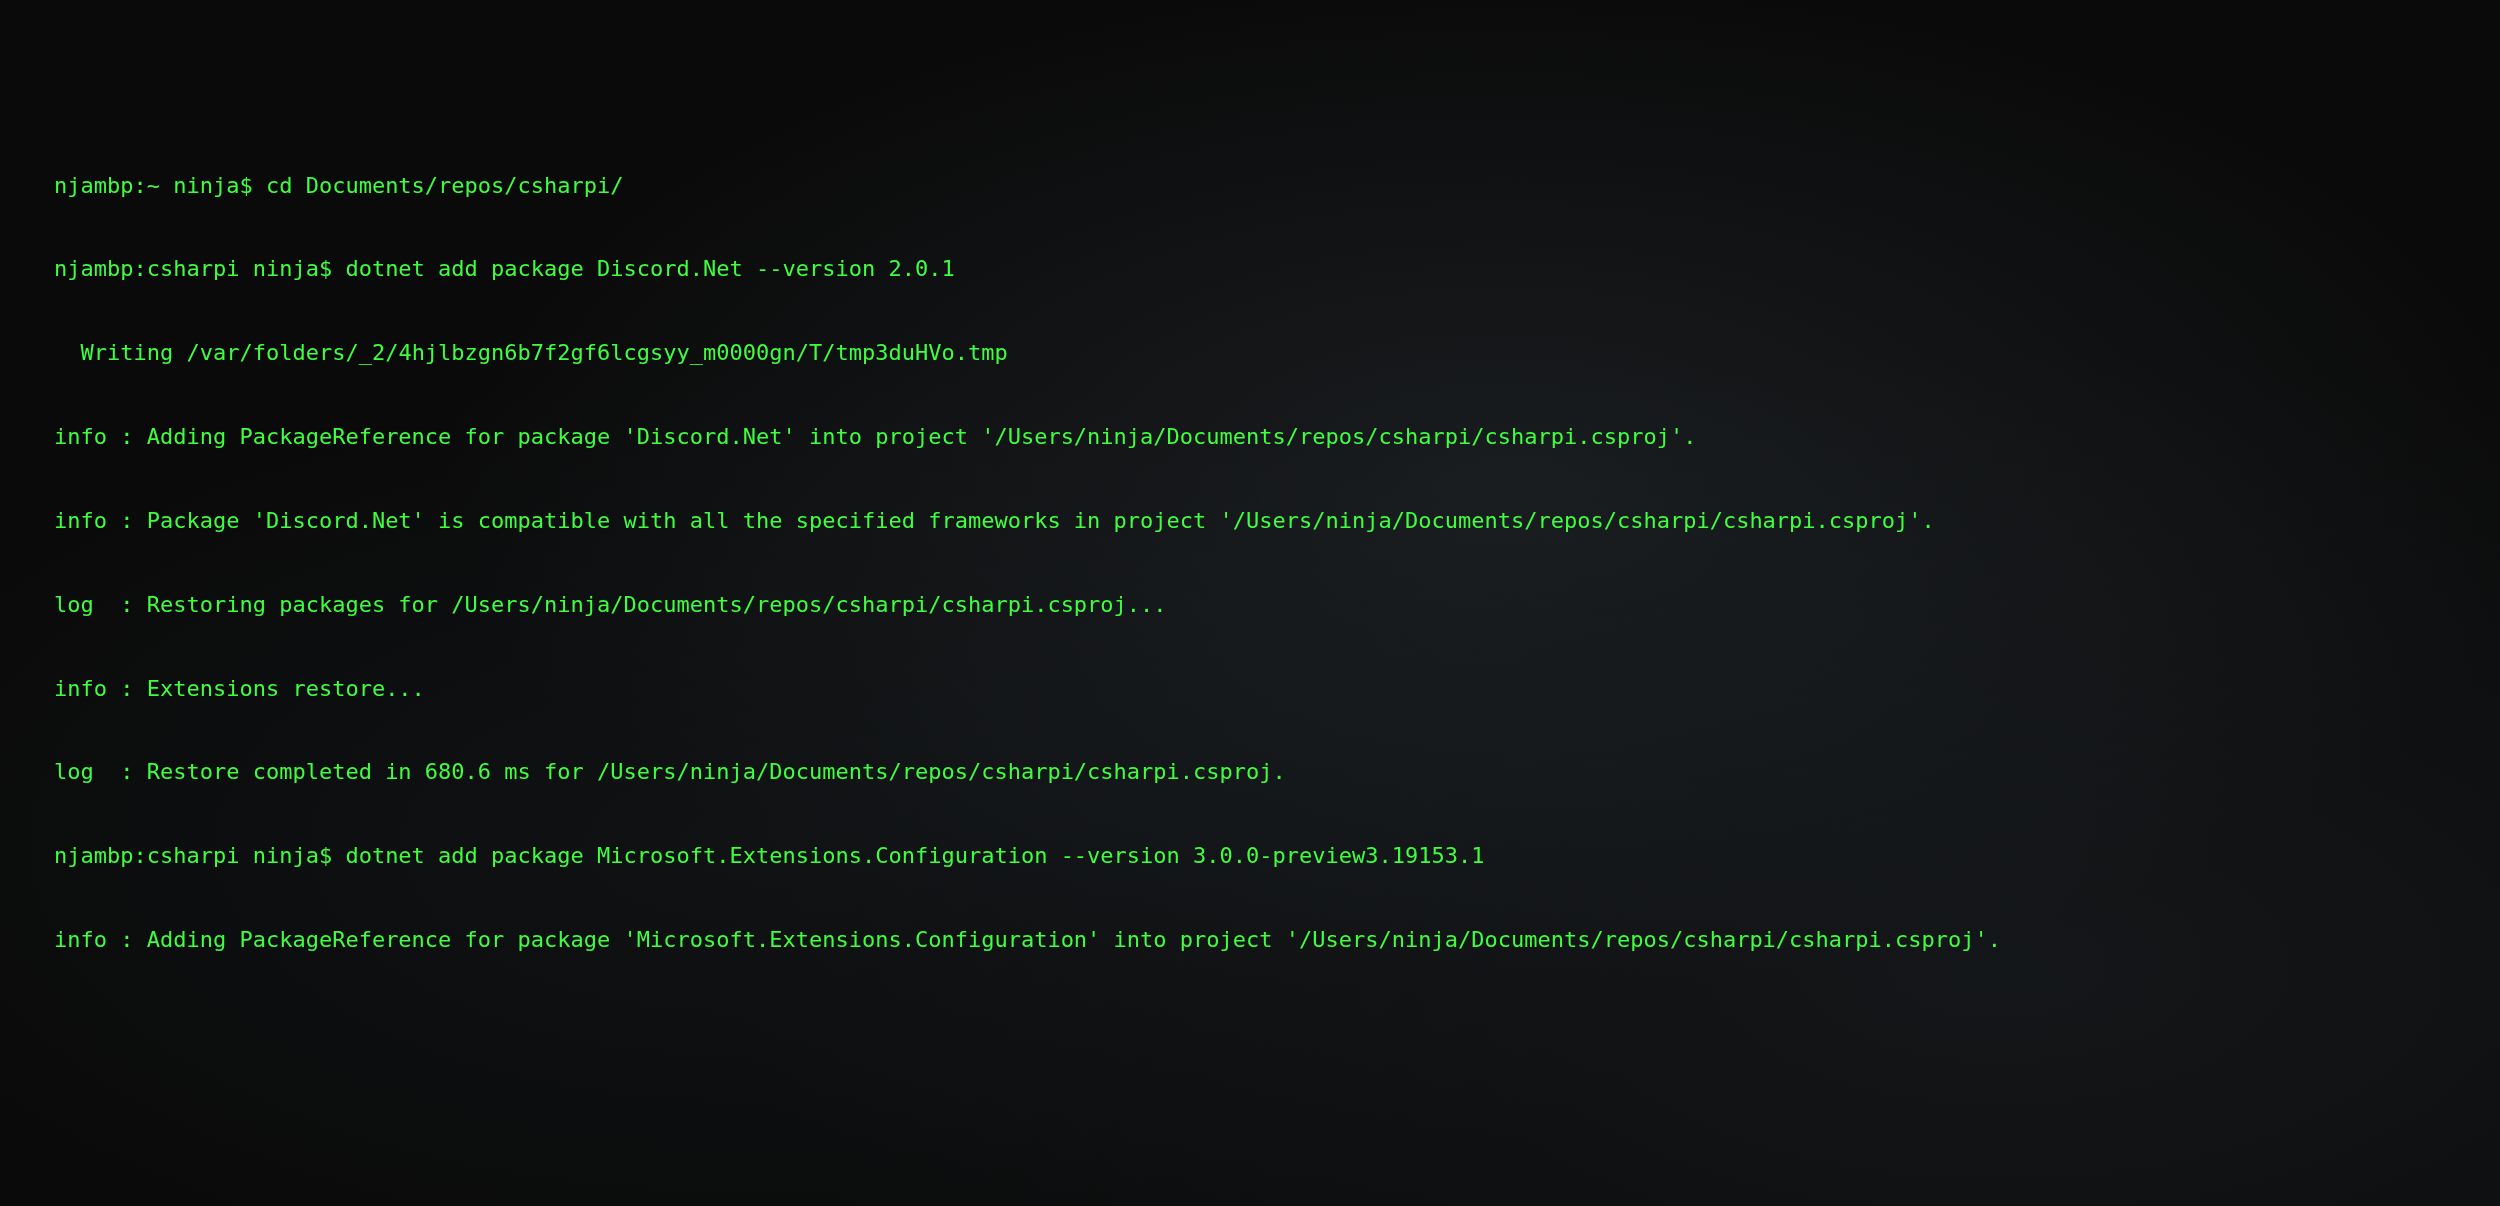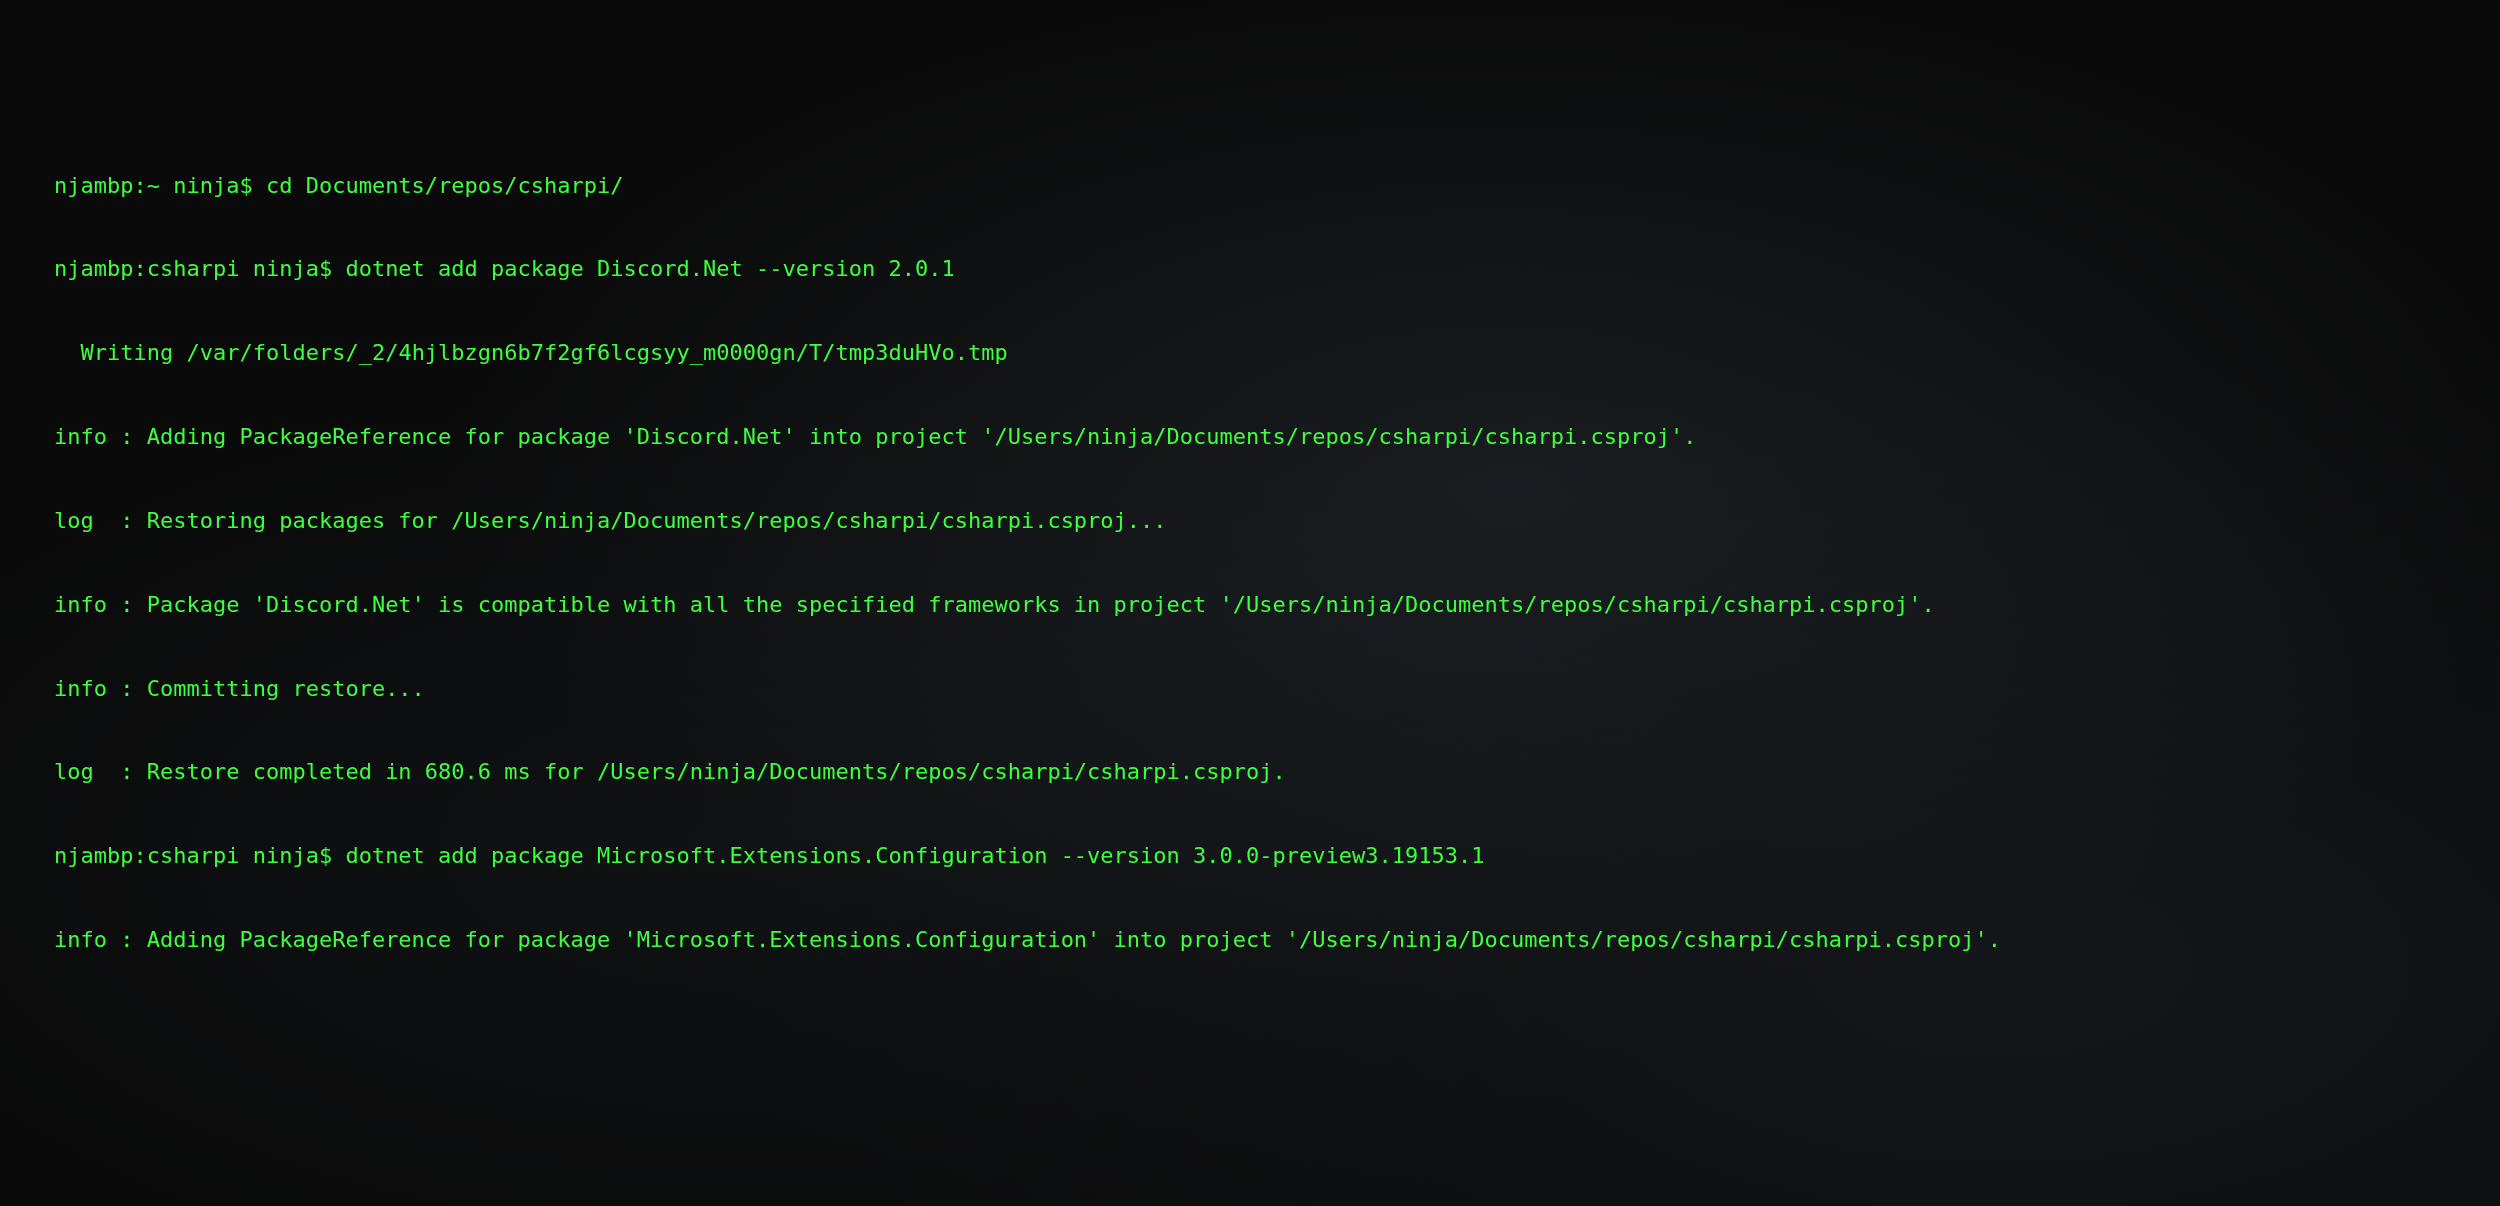--- a/index.html
+++ b/index.html
@@ -34,23 +34,23 @@
 </head>
 <body>
 
 
 
 <div class="terminal">
   <span class="line">njambp:~ ninja$ cd Documents/repos/csharpi/</span>
   <span class="line">njambp:csharpi ninja$ dotnet add package Discord.Net --version 2.0.1</span>
   <span class="line">  Writing /var/folders/_2/4hjlbzgn6b7f2gf6lcgsyy_m0000gn/T/tmp3duHVo.tmp</span>
   <span class="line">info : Adding PackageReference for package 'Discord.Net' into project '/Users/ninja/Documents/repos/csharpi/csharpi.csproj'.</span>
+  <span class="line">info : Package 'Discord.Net' is compatible with all the specified frameworks in project '/Users/ninja/Documents/repos/csharpi/csharpi.csproj'.</span>
   <span class="line">log  : Restoring packages for /Users/ninja/Documents/repos/csharpi/csharpi.csproj...</span>
-  <span class="line">info : Package 'Discord.Net' is compatible with all the specified frameworks in project '/Users/ninja/Documents/repos/csharpi/csharpi.csproj'.</span>
-  <span class="line">info : Committing restore...</span>
+  <span class="line">info : Extensions restore...</span>
   <span class="line">log  : Restore completed in 680.6 ms for /Users/ninja/Documents/repos/csharpi/csharpi.csproj.</span>
   <span class="line">njambp:csharpi ninja$ dotnet add package Microsoft.Extensions.Configuration --version 3.0.0-preview3.19153.1</span>
   <span class="line">info : Adding PackageReference for package 'Microsoft.Extensions.Configuration' into project '/Users/ninja/Documents/repos/csharpi/csharpi.csproj'.</span>
   
   
   
   
   
   
   

